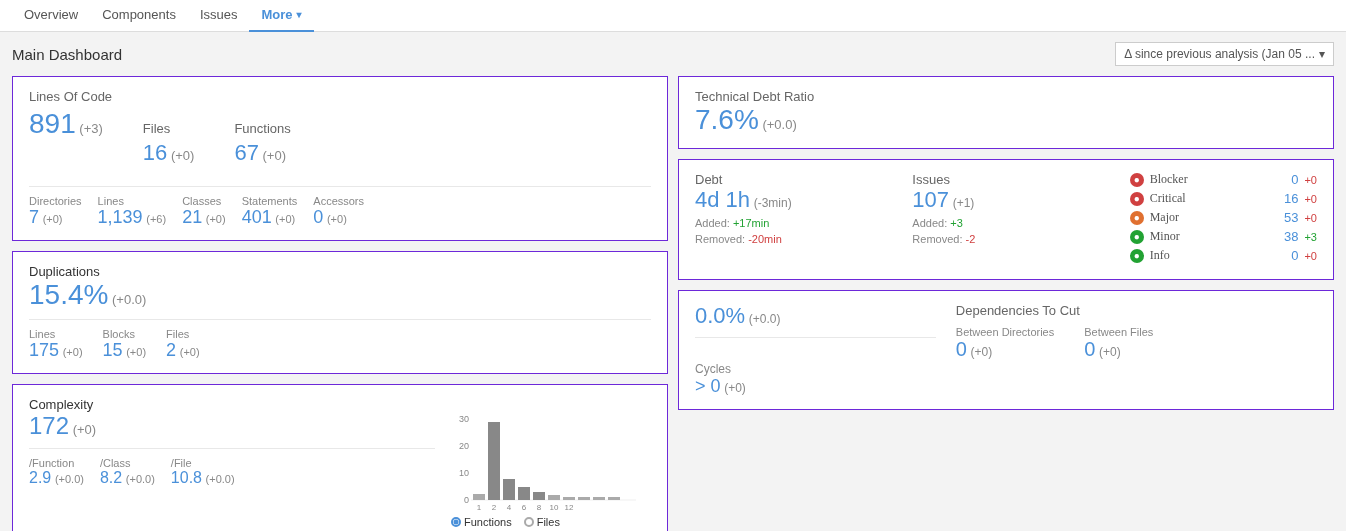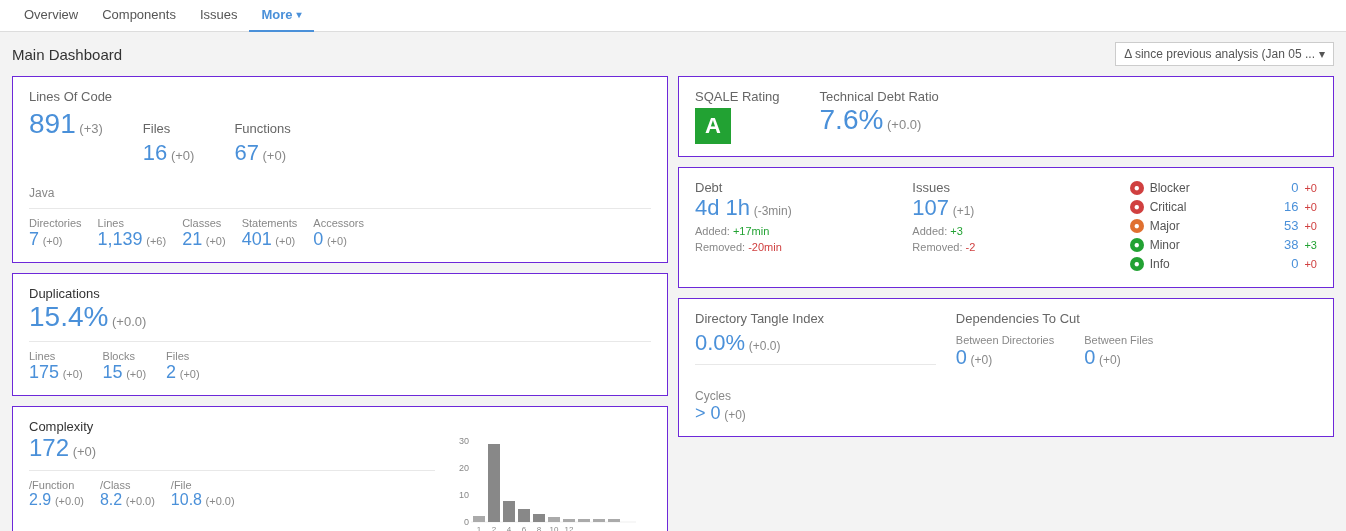--- a/index.html
+++ b/index.html
@@ -144,21 +144,21 @@
       align-items: center;
       gap: 6px;
       margin-bottom: 4px;
     }
     .sev-icon { width: 14px; height: 14px; border-radius: 50%; display: flex; align-items: center; justify-content: center; font-size: 10px; font-weight: bold; }
     .sev-blocker { background: #d04040; color: white; }
     .sev-critical { background: #d04040; color: white; }
     .sev-major { background: #e07030; color: white; }
     .sev-minor { background: #22a233; color: white; }
     .sev-info { background: #22a233; color: white; }
-    .sev-label { font-size: 12px; color: #555; flex: 1; }
+    .sev-label { font-size: 12px; color: #555; flex: 1; font-family: Liberation Serif, serif; }
     .sev-count { font-size: 13px; color: #4a90d9; min-width: 20px; text-align: right; }
     .sev-delta-red { font-size: 11px; color: #d04040; }
     .sev-delta-green { font-size: 11px; color: #22a233; }
     .tangle-section { flex: 1; }
     .dep-section { flex: 1.5; }
 
     .tangle-title { font-size: 13px; color: #666; margin-bottom: 4px; }
     .tangle-value { font-size: 22px; color: #4a90d9; font-weight: 300; }
     .dep-title { font-size: 13px; color: #666; margin-bottom: 4px; }
     .dep-row { display: flex; gap: 30px; margin-top: 8px; }
@@ -215,21 +215,20 @@
             <div class="card-title">Files</div>
             <span class="metric-value" style="font-size:22px;">16</span>
             <span class="metric-delta">(+0)</span>
           </div>
           <div>
             <div class="card-title">Functions</div>
             <span class="metric-value" style="font-size:22px;">67</span>
             <span class="metric-delta">(+0)</span>
           </div>
         </div>
-        <div class="metric-label">Java</div>
         <hr class="section-divider">
         <div style="display:flex; gap:16px; flex-wrap:wrap;">
           <div class="metric-item">
             <div class="sub-label">Directories</div>
             <span class="sub-value" style="font-size:18px;">7</span>
             <span class="sub-delta">(+0)</span>
           </div>
           <div class="metric-item">
             <div class="sub-label">Lines</div>
             <span class="sub-value" style="font-size:18px;">1,139</span>
@@ -353,24 +352,20 @@
           </div>
         </div>
       </div>
     </div>
 
     <div class="right-panel">
 
       <div class="card">
         <div style="display:flex; gap:40px; align-items:flex-start;">
           <div>
-            <div class="sqale-title">SQALE Rating</div>
-            <div class="sqale-rating">A</div>
-          </div>
-          <div>
             <div class="tech-debt-ratio">Technical Debt Ratio</div>
             <span class="tech-debt-value">7.6%</span>
             <span class="metric-delta">(+0.0)</span>
           </div>
         </div>
       </div>
 
       <div class="card">
         <div style="display:flex; gap:10px;">
 
@@ -448,21 +443,20 @@
               </span>
             </div>
           </div>
         </div>
       </div>
 
       <div class="card">
         <div style="display:flex; gap:20px;">
 
           <div class="tangle-section">
-            <div class="tangle-title">Directory Tangle Index</div>
             <div>
               <span class="tangle-value">0.0%</span>
               <span style="font-size:12px;color:#888;">(+0.0)</span>
             </div>
             <hr class="section-divider">
             <div class="cycles-label">Cycles</div>
             <div>
               <span class="cycles-value">&gt; 0</span>
               <span style="font-size:12px;color:#888;">(+0)</span>
             </div>

